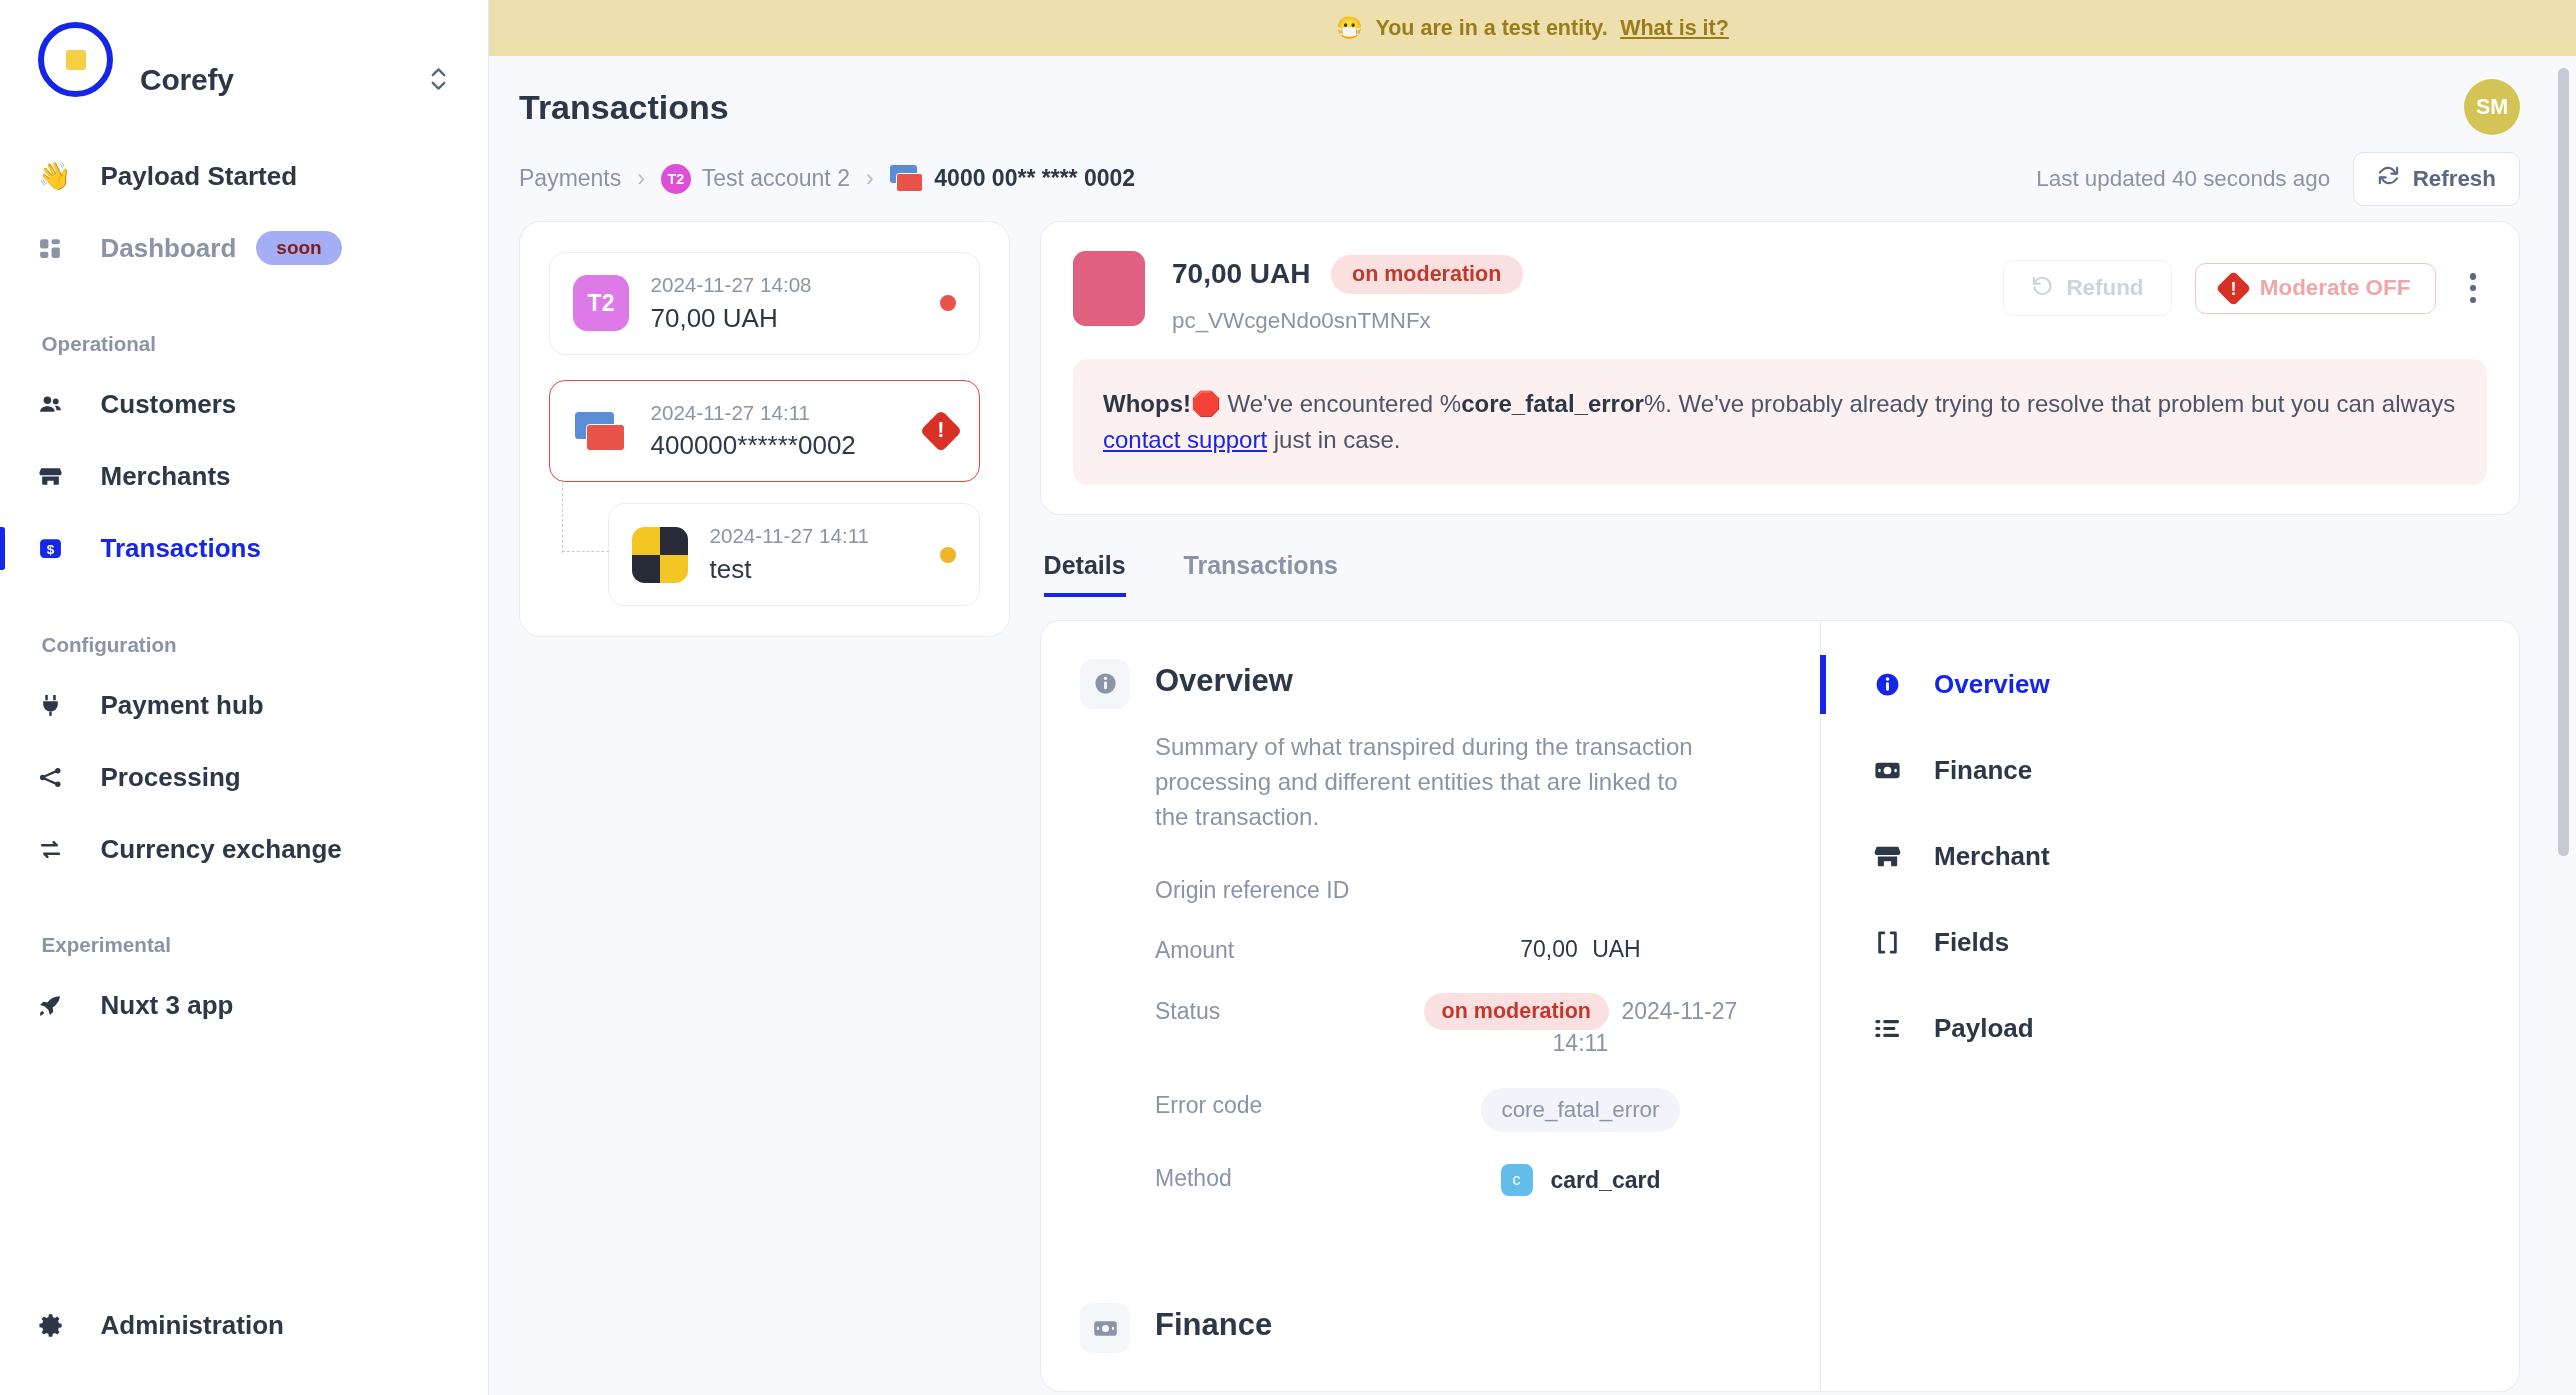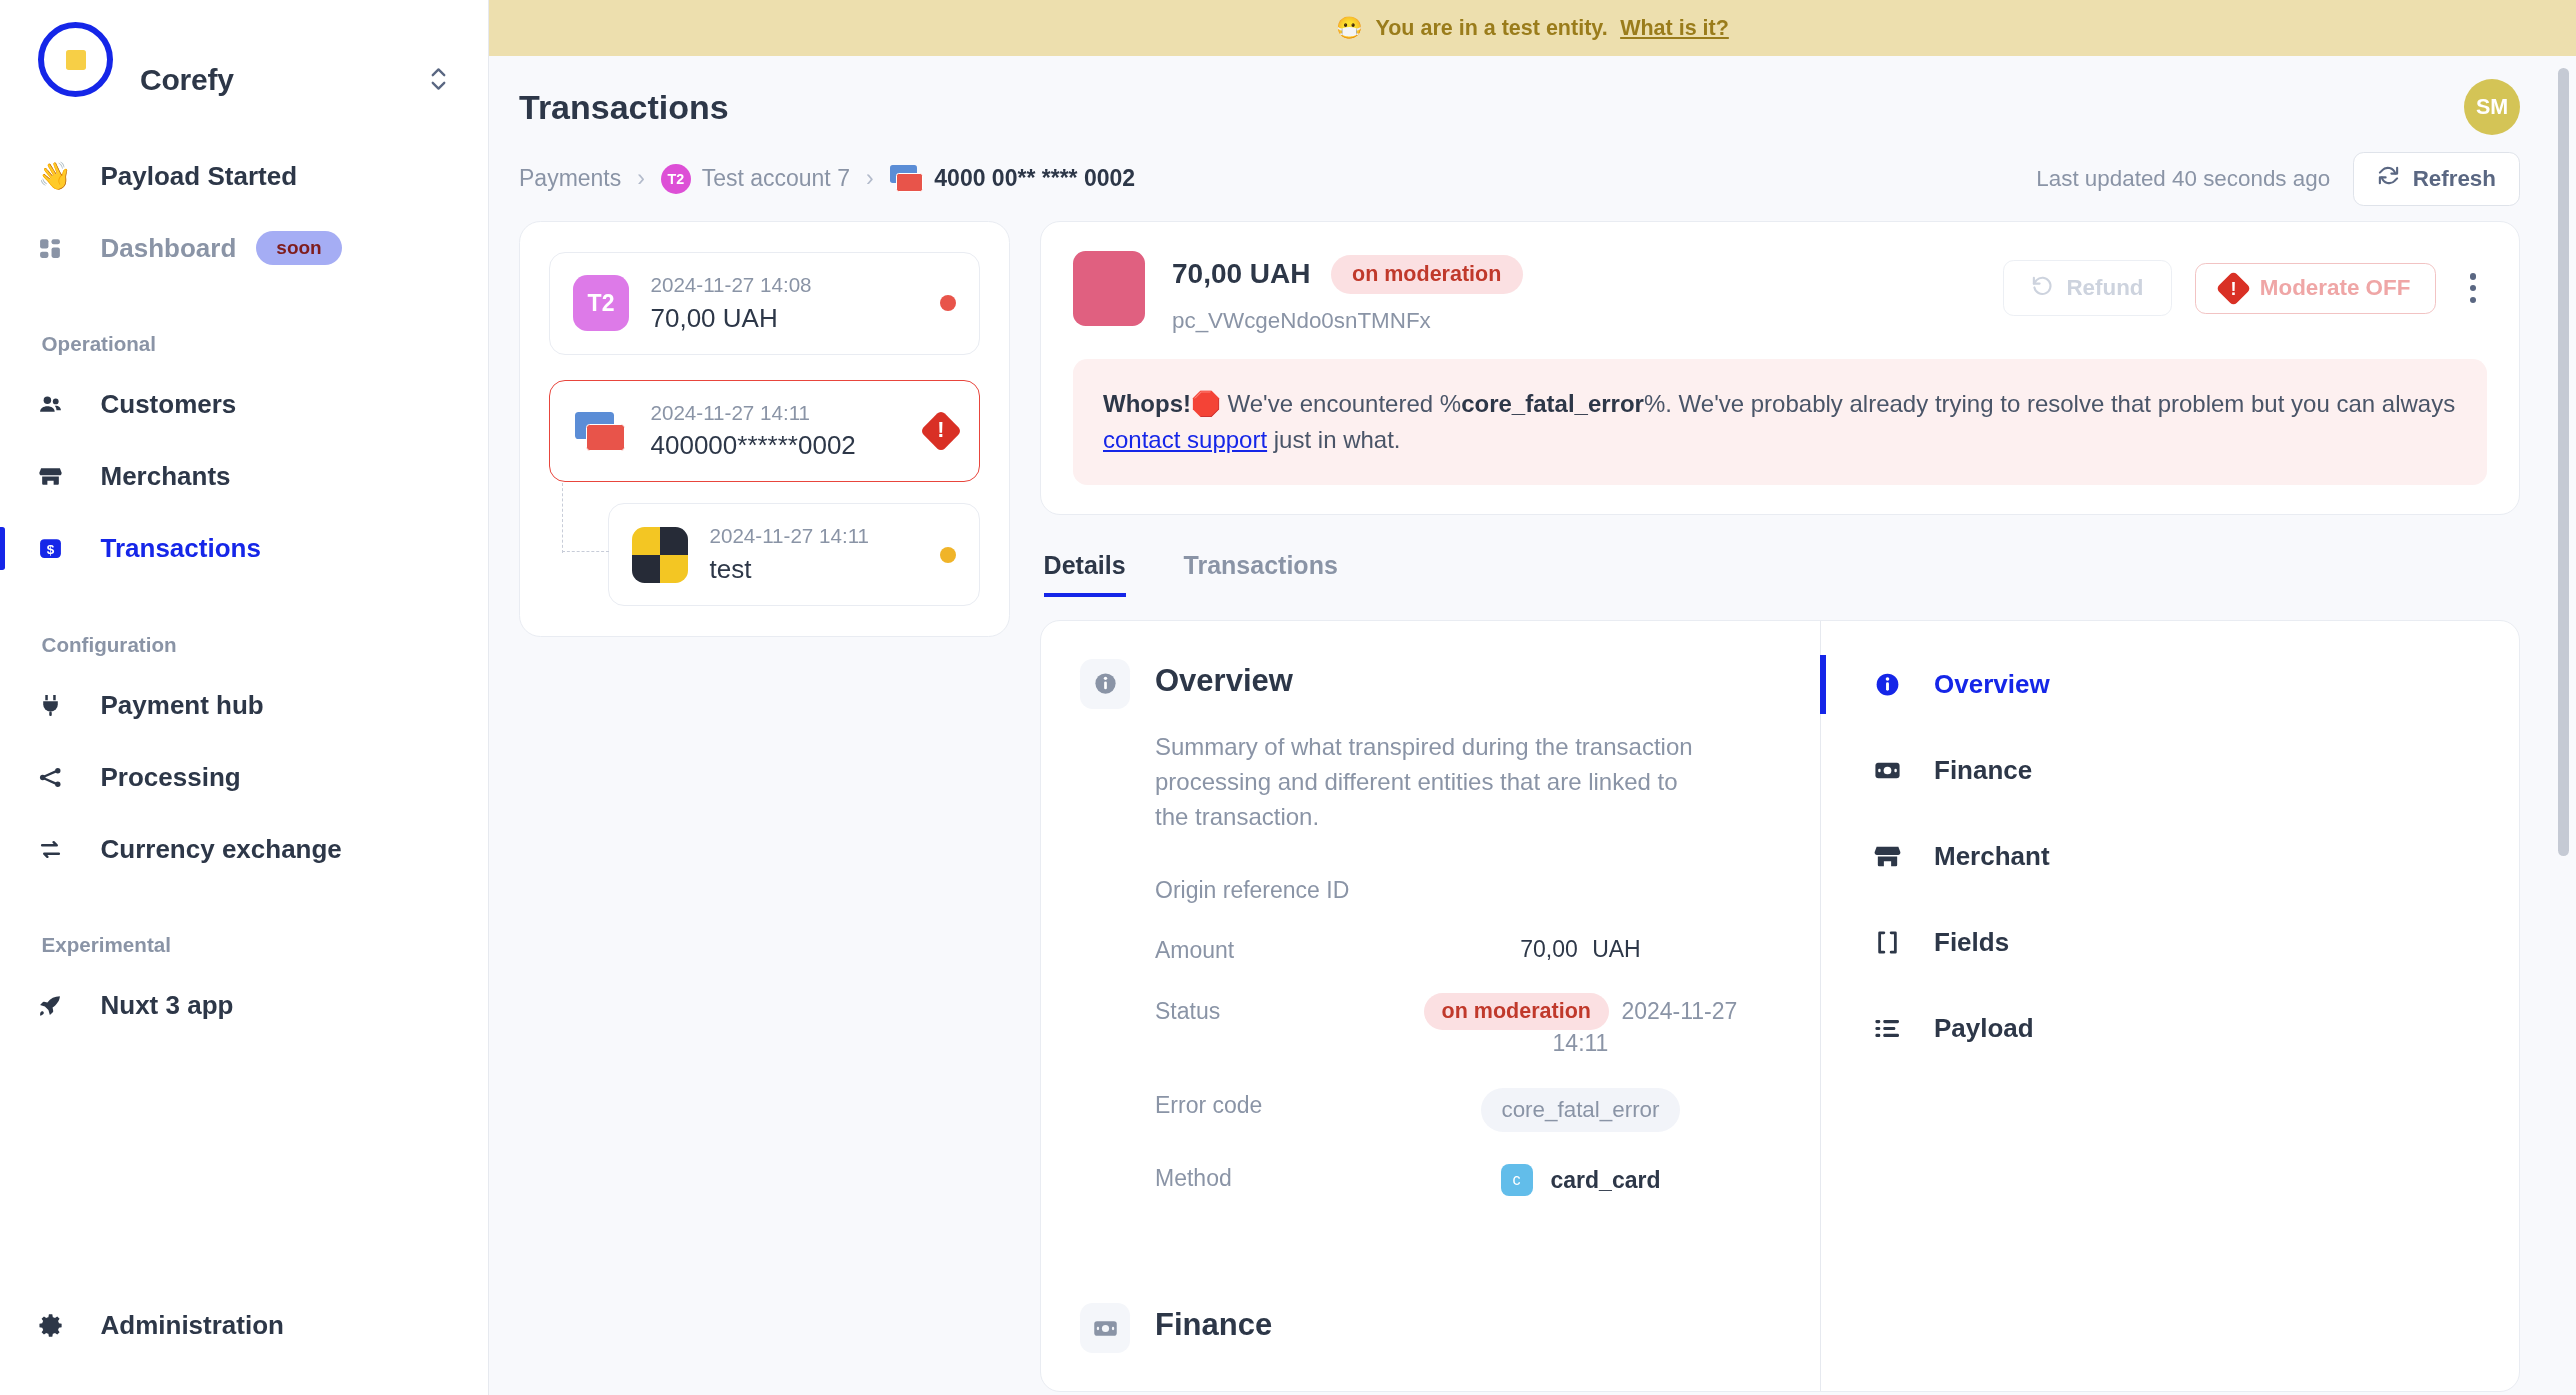--- a/index.html
+++ b/index.html
@@ -594,21 +594,21 @@
       <div class="page-title">Transactions</div>
       <div class="avatar">SM</div>
     </div>
 
     <div class="crumbrow">
       <div class="crumbs">
         <span class="crumb">Payments</span>
         <span class="crumb-sep">›</span>
         <span class="crumb">
           <span class="crumb-av">T2</span>
-          <span>Test account 7</span>
+          <span>Test account 2</span>
         </span>
         <span class="crumb-sep">›</span>
         <span class="crumb current">
           <span class="crumb-card">
               <i class="cblue"></i>
               <i class="cred"></i>
             </span>
           <span>4000 00** **** 0002</span>
         </span>
       </div>
@@ -715,21 +715,21 @@
               </button>
               <div class="kebab">
                   <i></i>
                   <i></i>
                   <i></i>
                 </div>
             </div>
           </div>
 
           <div class="alert">
-            <b>Whops!</b><span>🛑</span><span> We've encountered %</span><b>core_fatal_error</b><span>%. We've probably already trying to resolve that problem but you can always </span><a href="#">contact support</a><span> just in what.</span>
+            <b>Whops!</b><span>🛑</span><span> We've encountered %</span><b>core_fatal_error</b><span>%. We've probably already trying to resolve that problem but you can always </span><a href="#">contact support</a><span> just in case.</span>
           </div>
         </div>
 
         <div class="tabs">
           <div class="tab active">Details</div>
           <div class="tab">Transactions</div>
         </div>
 
         <div class="panel">
           <div class="panel-left">

